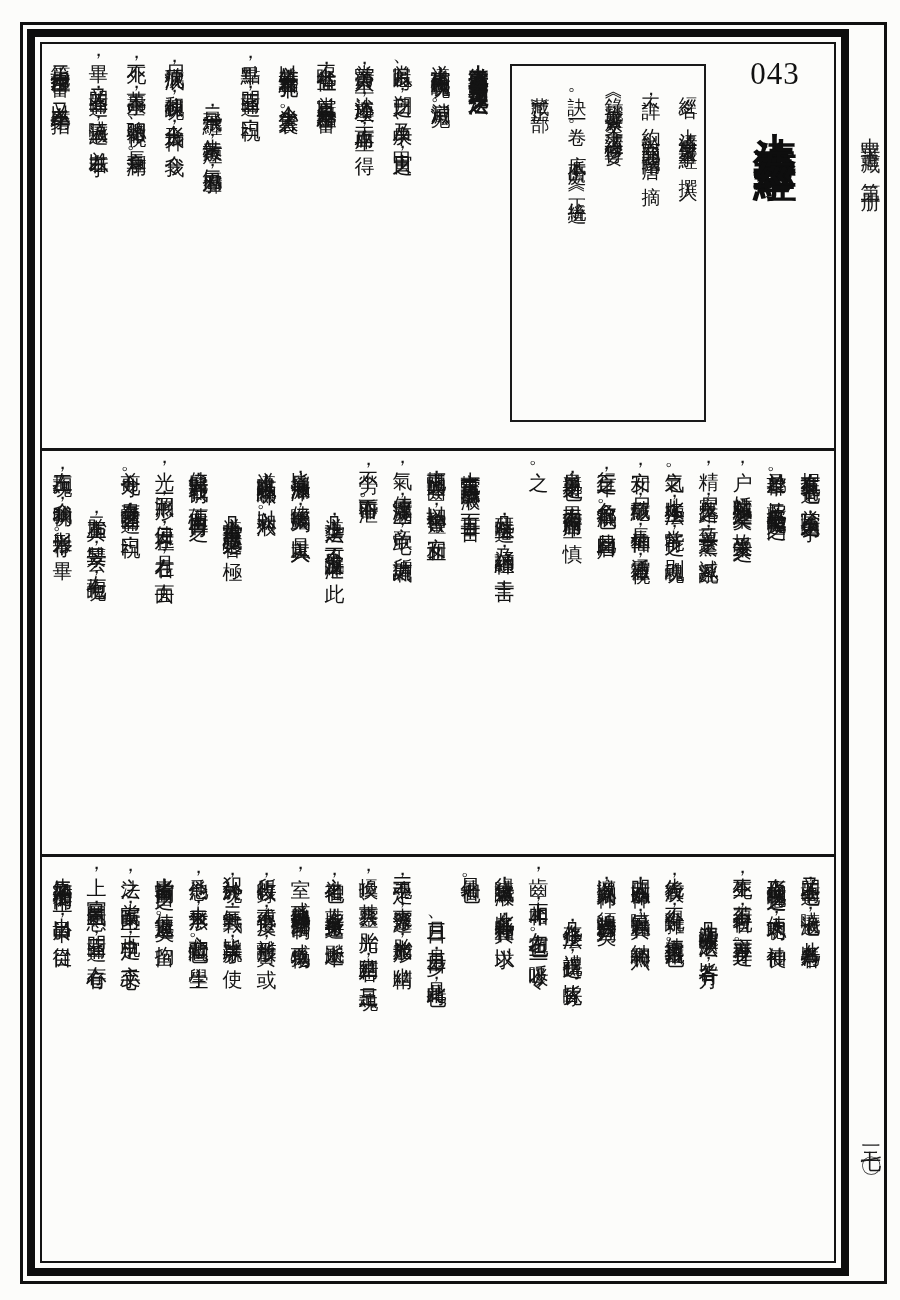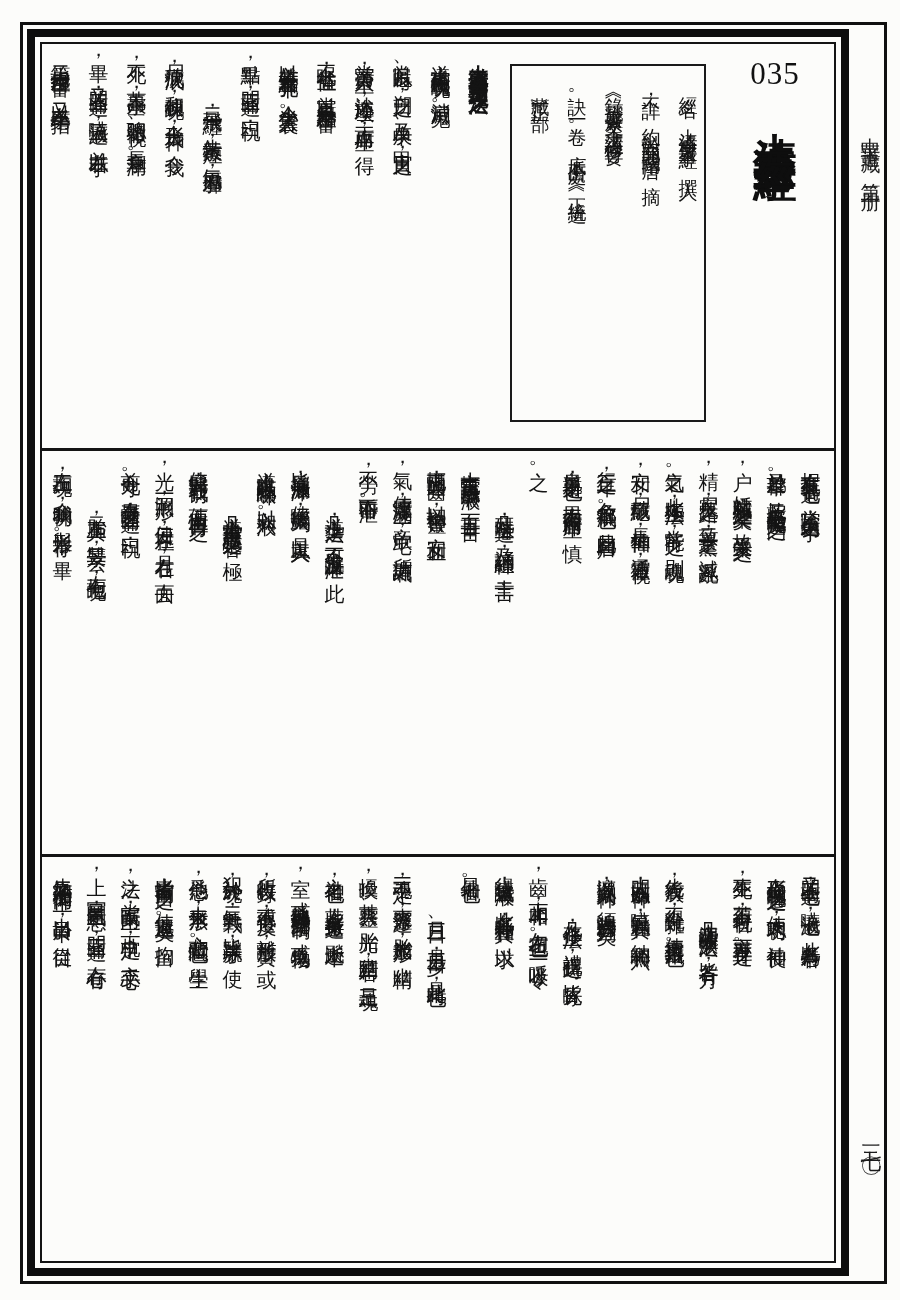--- a/index.html
+++ b/index.html
@@ -96,21 +96,21 @@
 
   <div class="folio">三七〇</div>
 
   <div class="thick-frame">
     <div class="inner-frame">
 
       <section class="sec sec-top">
         <div class="top-flex">
 
           <div class="title-block">
-            <div class="doc-number">035</div>
+            <div class="doc-number">043</div>
             <div class="doc-title">上清修身要事經</div>
           </div>
 
           <div class="colophon">
             <div class="vcols">
                 <div class="col">經名：上清修身要事經。撰人</div>
                 <div class="col">不詳，約出於南北朝或隋唐。摘</div>
                 <div class="col">錄《靈書紫文》等上清經修行要</div>
                 <div class="col">訣。一卷。底本出處：《正統道</div>
                 <div class="col">藏》正一部。</div>

